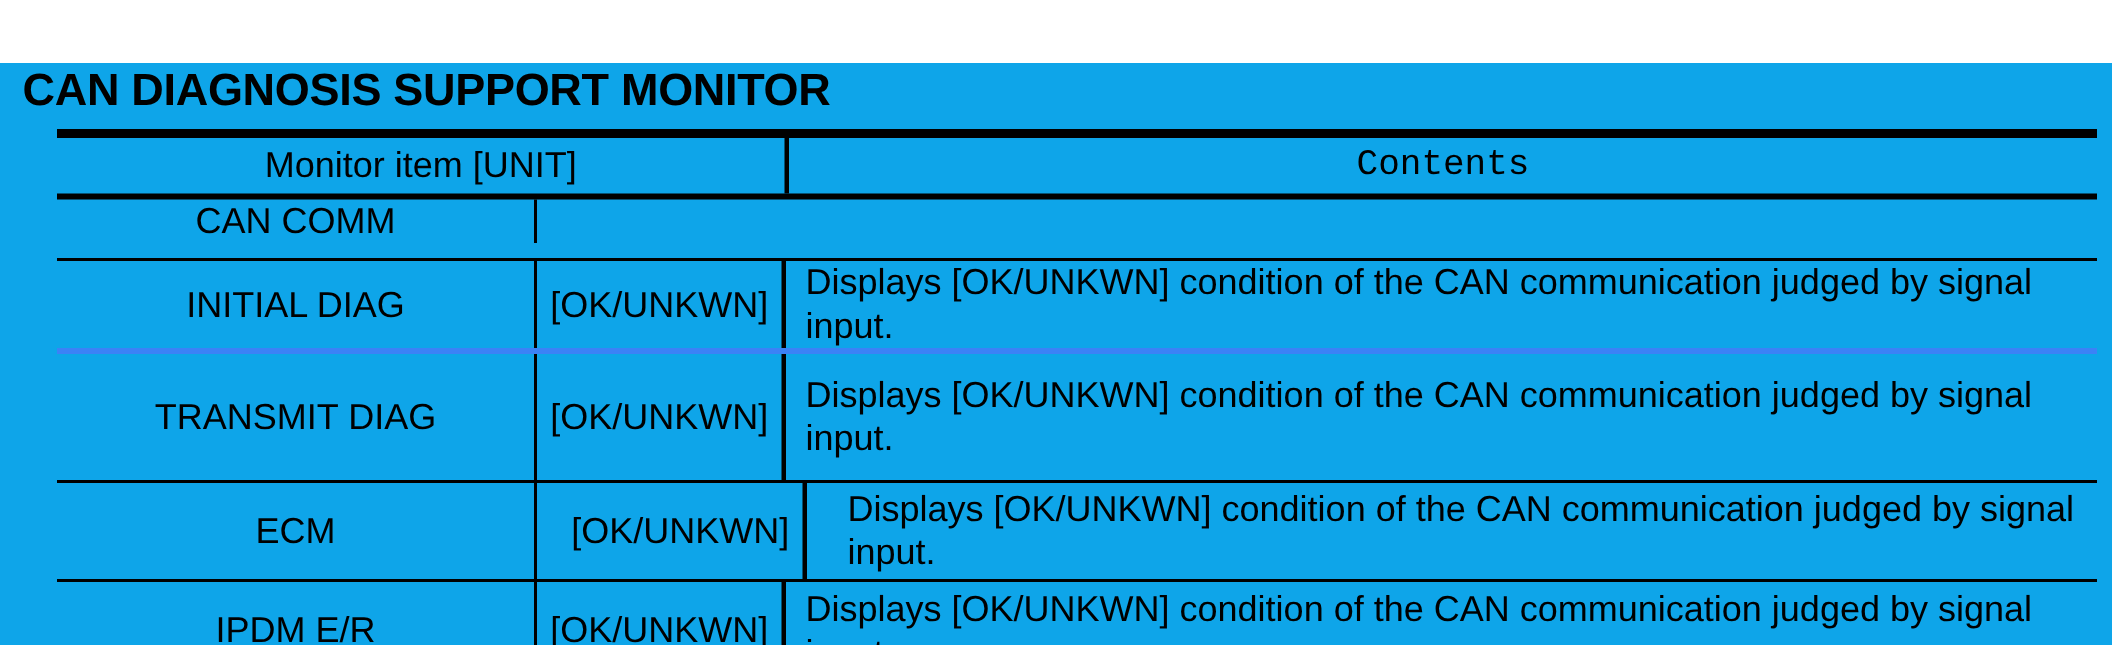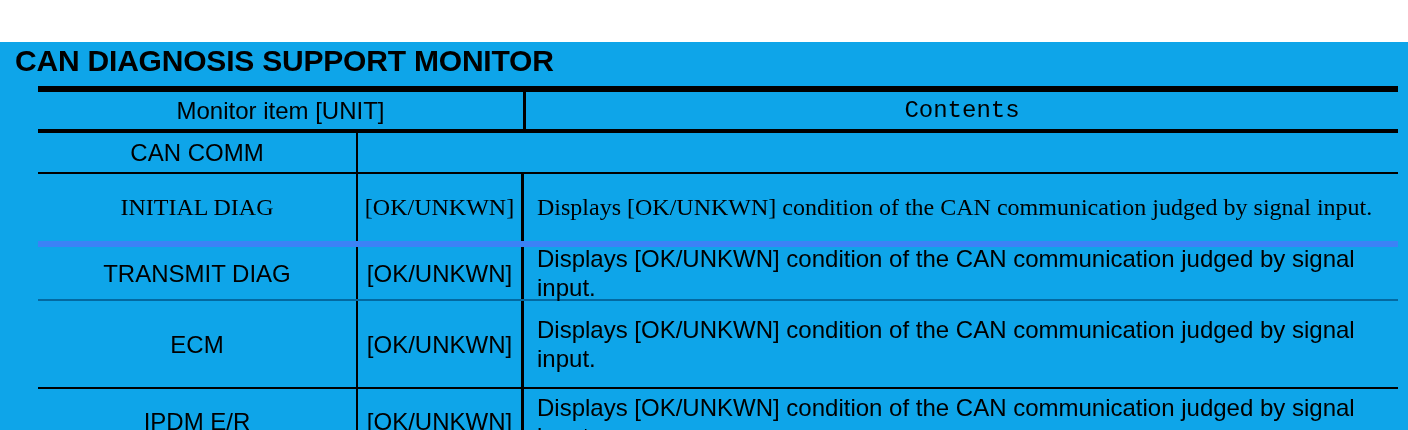--- a/index.html
+++ b/index.html
@@ -27,24 +27,24 @@
     left: 38px; top: 44px;
     width: 1360px; height: 380px;
     border-top: 6px solid #000;
     border-bottom: 7px solid #000;
     font-size: 24px;
     line-height: 29px;
   }
 
   .row { display: flex; width: 100%; }
   .row.header   { height: 41px; border-bottom: 4px solid #000; }
-  .row.r1       { height: 41px; border-bottom: 2px solid #000; }
-  .row.r2       { height: 73px; border-bottom: 6px solid #3b82f6; font-family: Liberation Serif, serif; }
-  .row.r3       { height: 54px; border-bottom: 2px solid #0369a1; }
-  .row.r4       { height: 88px; border-bottom: 2px solid #000; }
+  .row.r1       { height: 41px; border-bottom: 2px solid #000; flex-direction: column; }
+  .row.r2       { height: 62px; border-bottom: 4px solid #3b82f6; }
+  .row.r3       { height: 86px; border-bottom: 2px solid #000000; }
+  .row.r4       { height: 66px; border-bottom: 2px solid #000; gap: 14px; }
   .row.r5       { height: 65px; }
 
   .cell {
     display: flex;
     align-items: center;
     min-width: 0;
   }
   .c-item {
     width: 320px;
     border-right: 2px solid #000;

